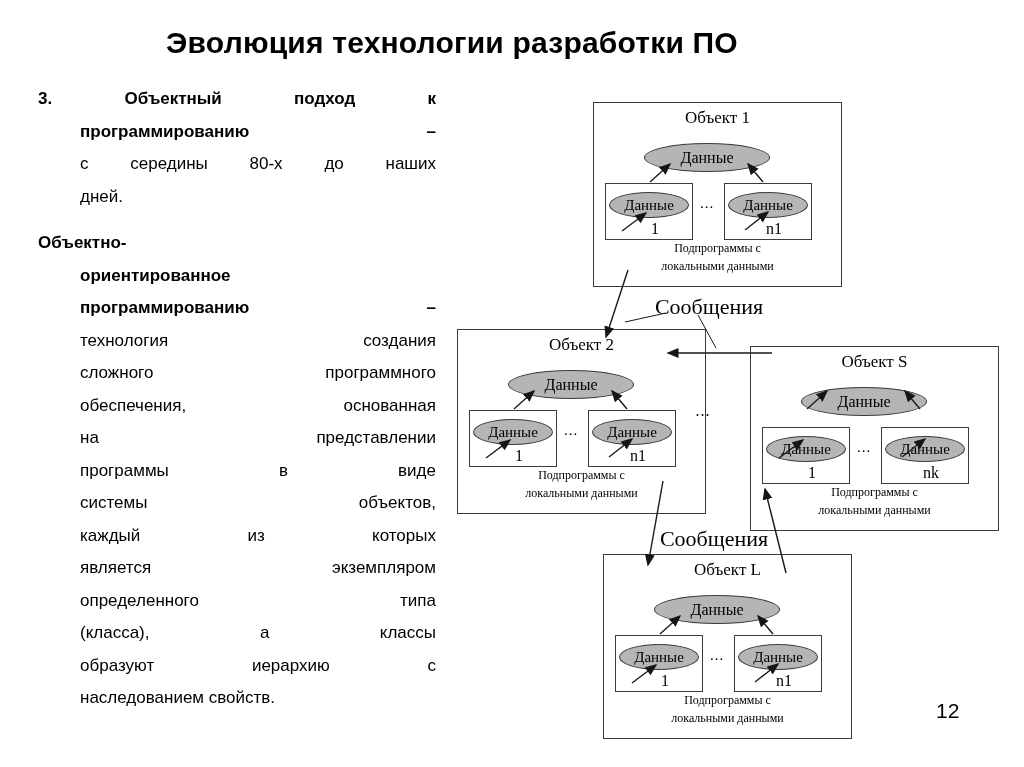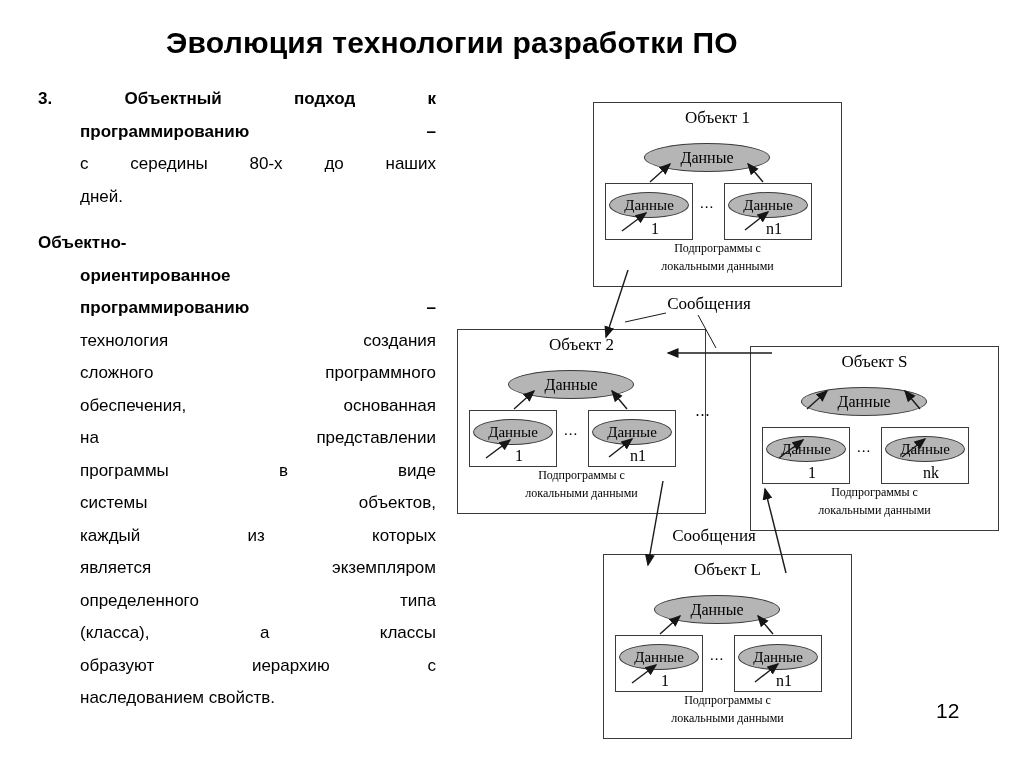--- a/index.html
+++ b/index.html
@@ -34,21 +34,21 @@
                border-radius:50%;display:flex;align-items:center;justify-content:center;font-size:15px;}
   .sub-num{position:absolute;bottom:1px;left:6px;width:100%;text-align:center;font-size:16px;}
   .inner-dots{position:absolute;left:97px;top:92px;width:32px;text-align:center;
               font-size:15px;letter-spacing:1px;}
   .caption{position:absolute;left:0;width:100%;text-align:center;font-size:12px;}
   .caption.c1{top:138px;}
   .caption.c2{top:156px;}
 
   
   .msg-label{position:absolute;font-family:"Liberation Serif","DejaVu Serif",serif;
-             font-size:17px;width:110px;text-align:center;}
+             font-size:22px;width:110px;text-align:center;}
   .msg-top{left:654px;top:294px;}
   .msg-bottom{left:659px;top:526px;}
   .mid-dots{position:absolute;left:688px;top:402px;width:30px;text-align:center;
             font-family:"Liberation Serif","DejaVu Serif",serif;font-size:16px;letter-spacing:1px;}
 
   .page-num{position:absolute;left:936px;top:699px;width:44px;text-align:left;font-size:21px;}
 
   .arrows{position:absolute;left:0;top:0;pointer-events:none;}
 </style>
 </head>

